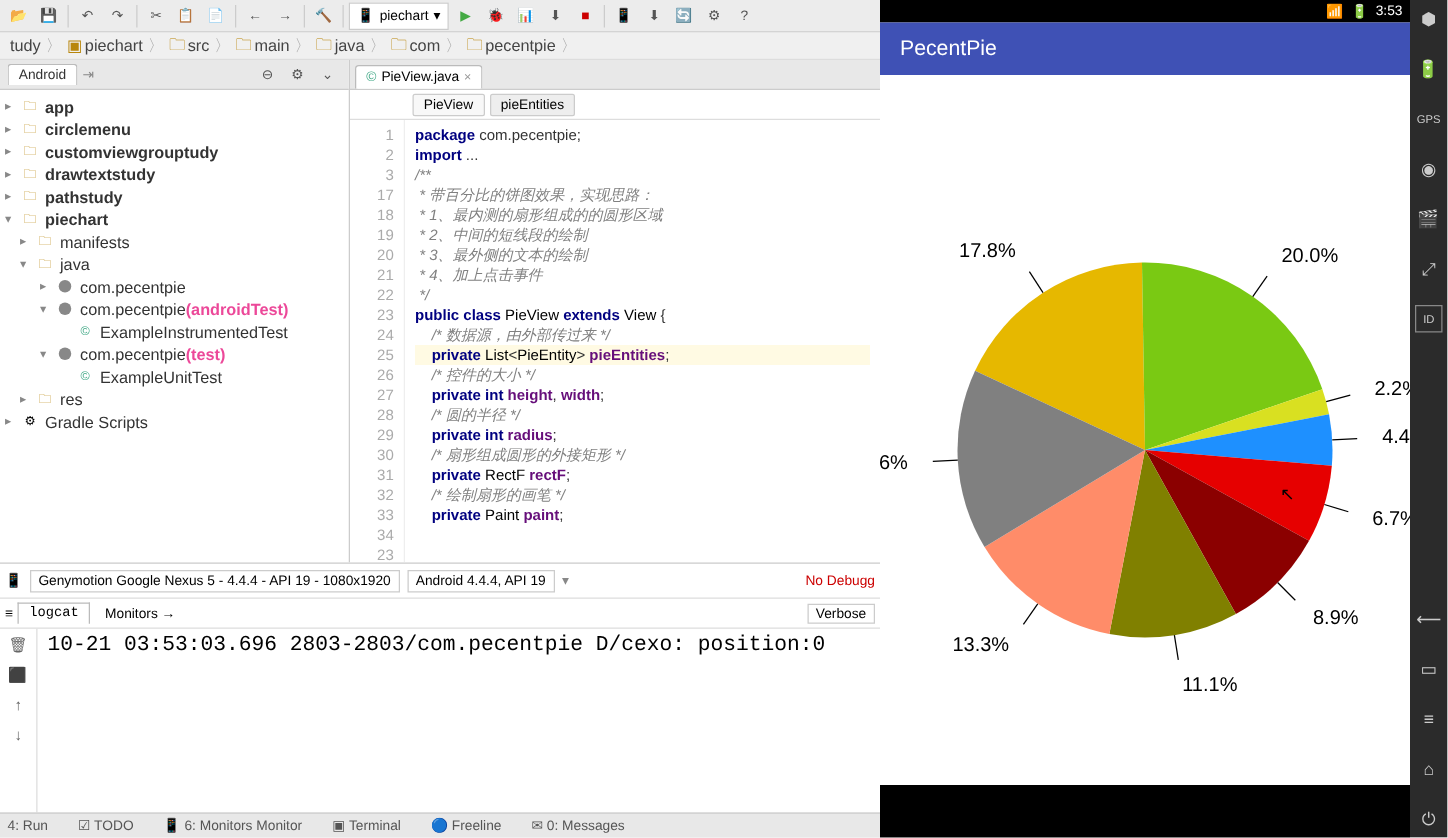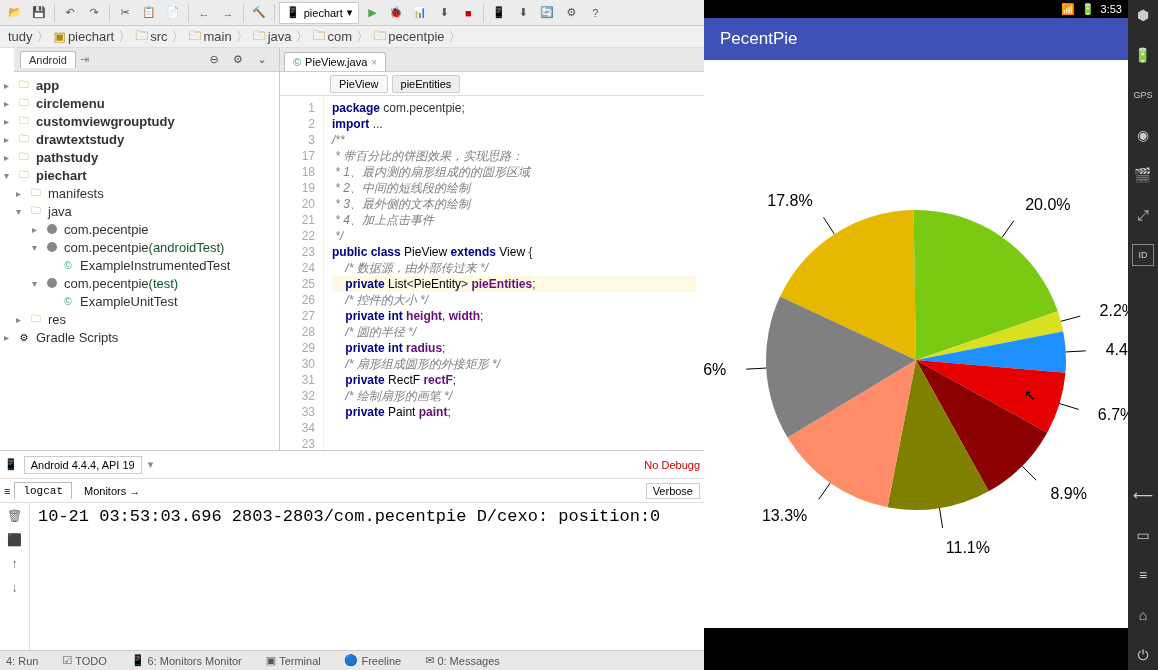--- a/index.html
+++ b/index.html
@@ -7,30 +7,30 @@
 .ide { flex:1; display:flex; flex-direction:column; background:#f5f5f5; min-width:0; }
 .toolbar { height:26px; background:#ececec; border-bottom:1px solid #ccc; display:flex; align-items:center; padding:0 4px; gap:2px; }
 .tb-btn { width:22px; height:22px; display:flex; align-items:center; justify-content:center; font-size:11px; color:#555; cursor:pointer; border-radius:2px; }
 .tb-sep { width:1px; height:18px; background:#ccc; margin:0 2px; }
 .tb-drop { height:22px; background:#fff; border:1px solid #ccc; padding:0 6px; display:flex; align-items:center; gap:4px; font-size:11px; }
 .breadcrumb { height:22px; background:#f0f0f0; border-bottom:1px solid #ddd; display:flex; align-items:center; padding:0 4px; font-size:13px; color:#444; }
 .bc-item { padding:0 4px; display:flex; align-items:center; gap:2px; }
 .bc-sep { color:#aaa; }
 .main-row { flex:1; display:flex; min-height:0; }
 .project-pane { width:280px; background:#fff; border-right:1px solid #ccc; display:flex; flex-direction:column; }
-.pane-header { height:24px; background:#e8e8e8; border-bottom:1px solid #ccc; display:flex; align-items:center; padding:0 6px; font-size:11px;margin-left:14px; }
+.pane-header { height:24px; background:#e8e8e8; border-bottom:1px solid #ccc; display:flex; align-items:center; padding:0 6px; font-size:11px; }
 .pane-header .tab { background:#fff; border:1px solid #bbb; border-bottom:none; padding:2px 8px; border-radius:3px 3px 0 0; color:#333; }
 .pane-tools { margin-left:auto; display:flex; gap:2px; }
 .tree { flex:1; overflow:auto; padding:4px 0; font-size:13px; }
 .tree-item { display:flex; align-items:center; padding:1px 4px; cursor:pointer; white-space:nowrap; }
 .tree-arrow { width:12px; font-size:10px; color:#888; }
 .tree-icon { width:16px; height:16px; margin-right:4px; display:inline-flex; align-items:center; justify-content:center; font-size:10px; }
 .tree-label { font-weight:bold; color:#333; }
 .tree-label.normal { font-weight:normal; }
-.tree-label.gray { color:#14532d; font-weight:normal; }
+.tree-label.gray { color:#ec4899; font-weight:bold; }
 .indent-1 { padding-left:16px; }
 .indent-2 { padding-left:32px; }
 .indent-3 { padding-left:48px; }
 .editor { flex:1; display:flex; flex-direction:column; background:#fff; min-width:0; }
 .editor-tabs { height:24px; display:flex; align-items:flex-end; background:#e8e8e8; border-bottom:1px solid #ccc; padding-left:4px; }
 .editor-tab { background:#fff; border:1px solid #bbb; border-bottom:none; padding:3px 8px; font-size:11px; display:flex; align-items:center; gap:4px; border-radius:3px 3px 0 0; }
 .editor-tab .close { color:#999; font-size:10px; cursor:pointer; }
 .editor-nav { height:24px; border-bottom:1px solid #ddd; display:flex; align-items:center; padding-left:50px; gap:4px; }
 .nav-pill { border:1px solid #ccc; background:#f8f8f8; padding:2px 8px; font-size:11px; border-radius:2px; }
 .code-area { flex:1; display:flex; overflow:hidden; font-family:Menlo,Consolas,monospace; font-size:12px; line-height:16px; }
@@ -281,20 +281,21 @@
             <div>23</div>
           </div>
         <div class="code" id="code"><div><span class="kw">package</span> com.pecentpie;</div><div></div><div><span class="kw">import</span> ...</div><div></div><div><span class="com">/**</span></div><div><span class="com"> * 带百分比的饼图效果，实现思路：</span></div><div><span class="com"> * 1、最内测的扇形组成的的圆形区域</span></div><div><span class="com"> * 2、中间的短线段的绘制</span></div><div><span class="com"> * 3、最外侧的文本的绘制</span></div><div><span class="com"> * 4、加上点击事件</span></div><div><span class="com"> */</span></div><div><span class="kw">public</span> <span class="kw">class</span> <span class="type">PieView</span> <span class="kw">extends</span> <span class="type">View</span> {</div><div></div><div><span class="com">    /* 数据源，由外部传过来 */</span></div><div class="hl-line">    <span class="kw">private</span> <span class="type">List</span>&lt;<span class="type">PieEntity</span>&gt; <span class="member">pieEntities</span>;</div><div><span class="com">    /* 控件的大小 */</span></div><div>    <span class="kw">private</span> <span class="kw">int</span> <span class="member">height</span>, <span class="member">width</span>;</div><div><span class="com">    /* 圆的半径 */</span></div><div>    <span class="kw">private</span> <span class="kw">int</span> <span class="member">radius</span>;</div><div><span class="com">    /* 扇形组成圆形的外接矩形 */</span></div><div>    <span class="kw">private</span> <span class="type">RectF</span> <span class="member">rectF</span>;</div><div><span class="com">    /* 绘制扇形的画笔 */</span></div><div>    <span class="kw">private</span> <span class="type">Paint</span> <span class="member">paint</span>;</div></div>
       </div>
     </div>
   </div>
 
   <div class="bottom-panel">
     <div class="bp-device">
       <span>📱</span>
+      <span class="device-drop">Genymotion Google Nexus 5 - 4.4.4 - API 19 - 1080x1920</span>
       <span class="device-drop">Android 4.4.4, API 19</span>
       <span style="color:#888">▾</span>
       <span class="no-debug">No Debugg</span>
     </div>
     <div class="bp-tabs">
       <span>≡</span>
       <span class="bp-tab active">logcat</span>
       <span class="bp-tab">Monitors →</span>
       <span class="verbose-drop">Verbose</span>
     </div>

